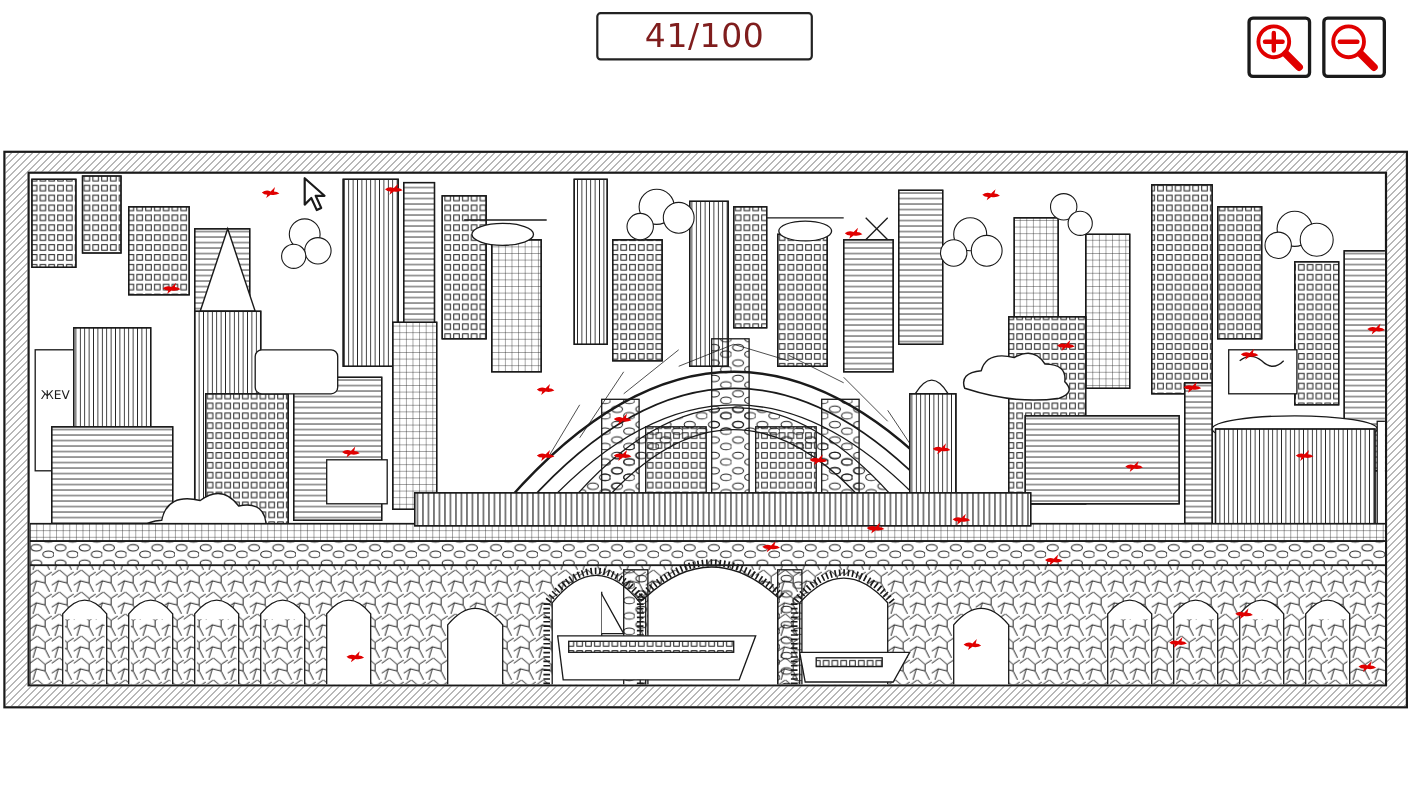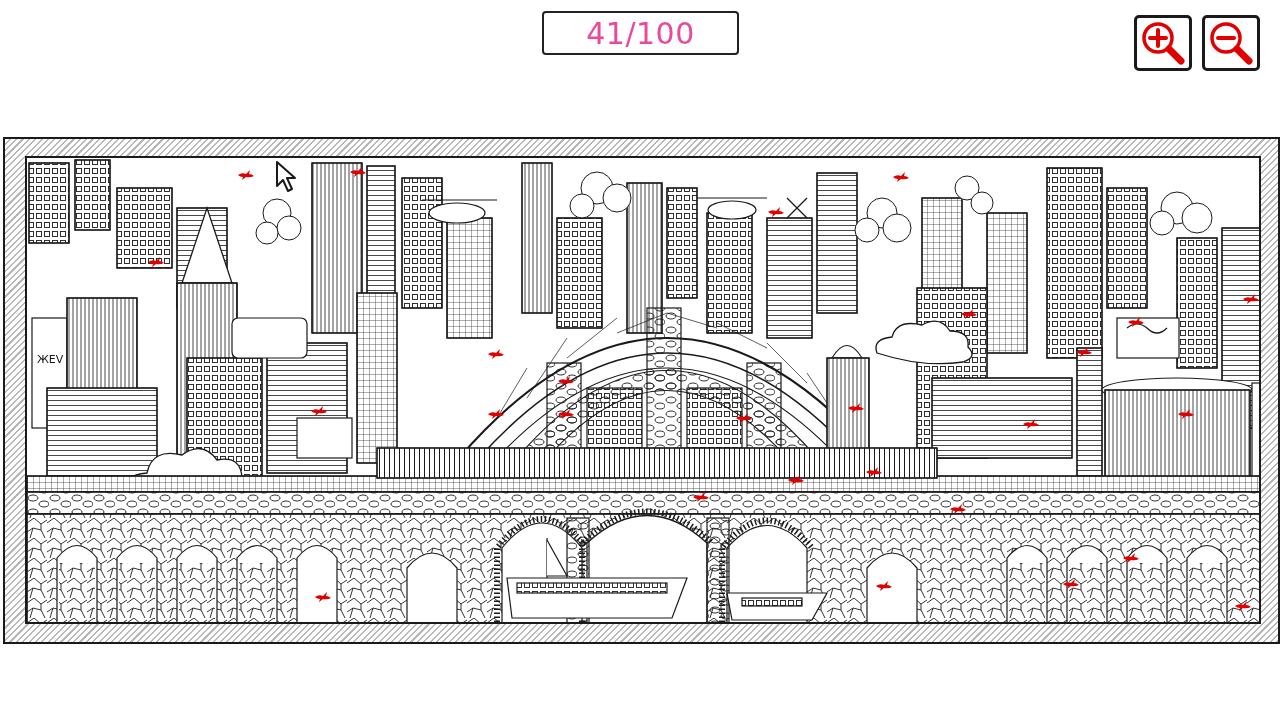--- a/index.html
+++ b/index.html
@@ -4,21 +4,21 @@
 <style>
   html, body { margin:0; padding:0; }
   body {
     width:1280px; height:720px; overflow:hidden; position:relative;
     background:#ffffff; font-family:"DejaVu Sans", "Liberation Sans", sans-serif;
   }
   .counter {
     position:absolute; left:542px; top:11px; width:197px; height:44px;
     border:2px solid #222; border-radius:4px; box-sizing:border-box;
     background:#fff; display:flex; align-items:center; justify-content:center;
-    font-size:30px; color:#ec4899; letter-spacing:0.5px;
+    font-size:30px; color:#7f1d1d; letter-spacing:0.5px;
   }
   .zoom-btn {
     position:absolute; top:15px; width:58px; height:56px; box-sizing:border-box;
     border:3px solid #1a1a1a; border-radius:5px; background:#fff;
     display:flex; align-items:center; justify-content:center; cursor:pointer;
   }
   .zoom-in { left:1134px; }
   .zoom-out { left:1202px; }
   .frame {
     position:absolute; left:3px; top:137px; width:1277px; height:507px;

